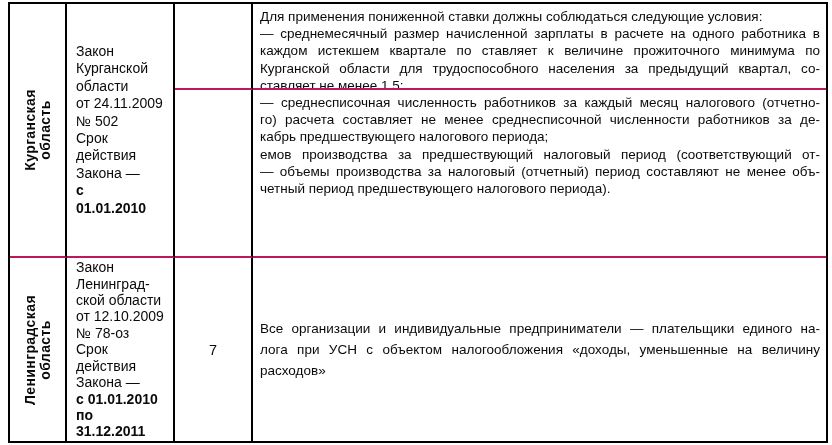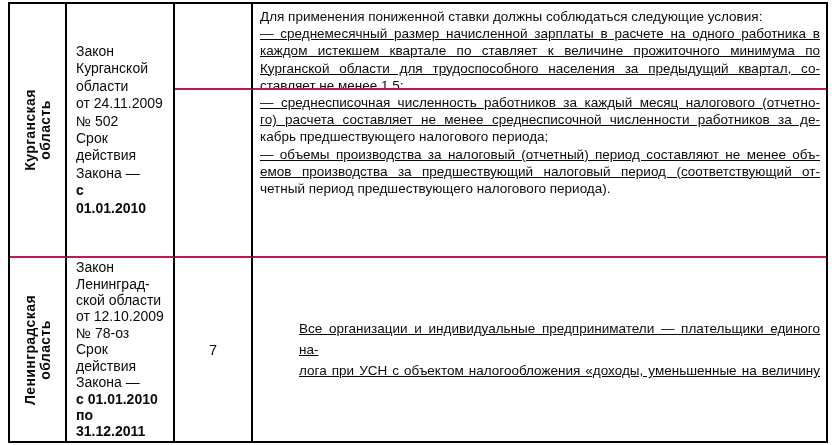--- a/index.html
+++ b/index.html
@@ -39,24 +39,24 @@
   
   .rate{display:flex;align-items:center;justify-content:center;font-size:14.5px;}
 
   
   .cond{
     padding:4px 6px 0 7px;font-size:13.5px;line-height:17.2px;
   }
   .cond .para{margin:0;}
   .cond .para.gap{margin-top:4px;}
   .cond .ln{}
-  .cond .ln.fill{text-align:justify;text-align-last:justify;text-decoration:underline;}
+  .cond .ln.fill{text-align:justify;text-align-last:justify;}
   .cond.centered{
     display:flex;flex-direction:column;justify-content:center;
-    line-height:21px;padding-top:0;margin-left:39px;
+    line-height:21px;padding-top:0;
   }
 
   .r1{grid-row:1;} .r2{grid-row:2;} .r3{grid-row:3;} .r12{grid-row:1 / 3;}
   .c1{grid-column:1;} .c2{grid-column:2;} .c3{grid-column:3;} .c4{grid-column:4;}
 </style>
 </head>
 <body>
 
 <div class="page">
   <div class="tbl">
@@ -98,22 +98,22 @@
       <span></span>
     </div>
 
     <div class="cell cond b-b c4 r2">
         <div class="para">
           <div class="ln fill">— среднесписочная численность работников за каждый месяц налогового (отчетно-</div>
           <div class="ln fill">го) расчета составляет не менее среднесписочной численности работников за де-</div>
           <div class="ln">кабрь предшествующего налогового периода;</div>
         </div>
         <div class="para">
+          <div class="ln fill">емов производства за предшествующий налоговый период (соответствующий от-</div>
           <div class="ln fill">— объемы производства за налоговый (отчетный) период составляют не менее объ-</div>
-          <div class="ln fill">емов производства за предшествующий налоговый период (соответствующий от-</div>
           <div class="ln">четный период предшествующего налогового периода).</div>
         </div>
       </div>
 
     <div class="cell region b-r c1 r3">
       <div class="rot">Ленинградская
 область</div>
     </div>
 
     <div class="cell law compact b-r c2 r3">
@@ -131,17 +131,18 @@
     </div>
 
     <div class="cell rate b-r c3 r3">
       <span>7</span>
     </div>
 
     <div class="cell cond centered c4 r3">
         <div class="para">
           <div class="ln fill">Все организации и индивидуальные предприниматели — плательщики единого на-</div>
           <div class="ln fill">лога при УСН с объектом налогообложения «доходы, уменьшенные на величину</div>
+          <div class="ln">расходов»</div>
         </div>
       </div>
 
   </div>
 </div>
 
 </body></html>

